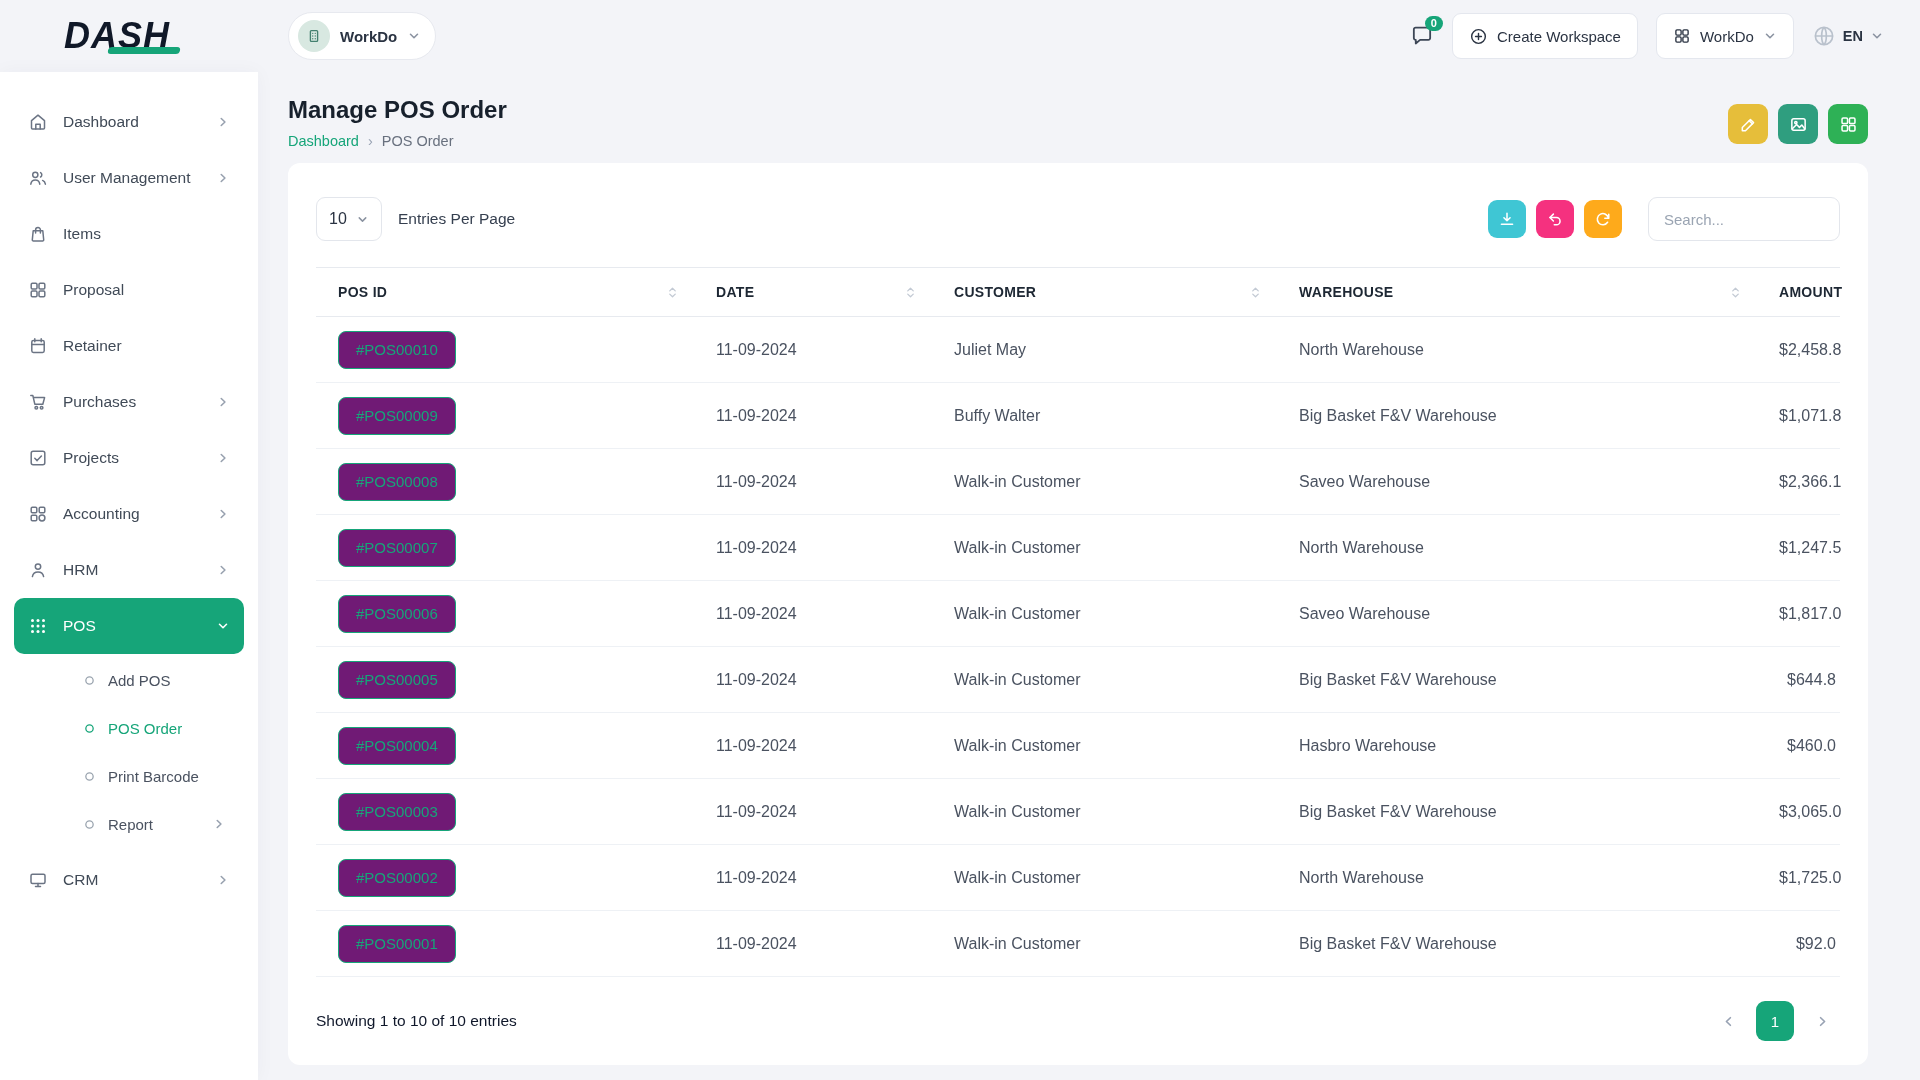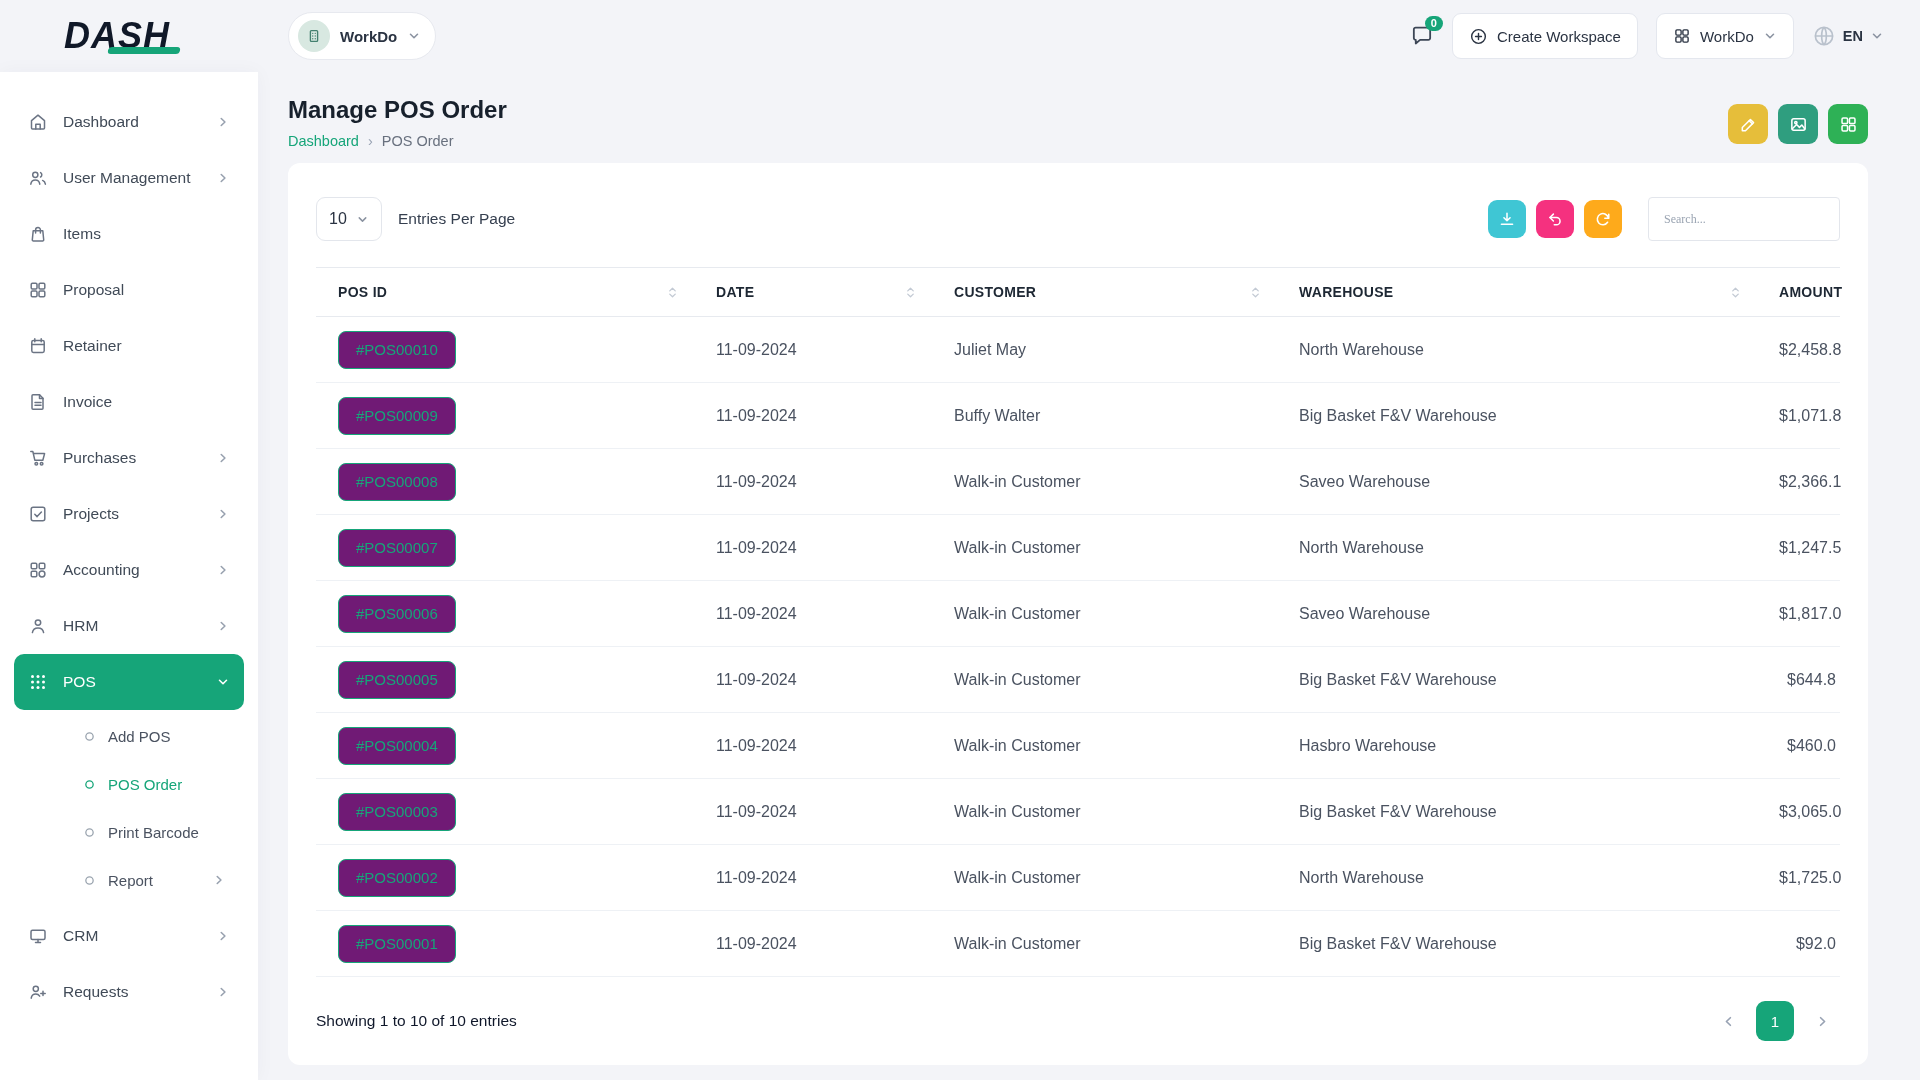--- a/index.html
+++ b/index.html
@@ -94,22 +94,22 @@
     font-size:16px; color:#2a3342; cursor:pointer; font-family:"Liberation Sans",sans-serif;
   }
   .controls-label { font-size:15.5px; color:#353f4f; }
   .controls-right { display:flex; align-items:center; gap:10px; }
   .mini-btn { width:38px; height:38px; border:none; border-radius:9px; cursor:pointer;
     display:flex; align-items:center; justify-content:center; color:#fff; }
   .mini-btn.download { background:#3fc6d4; }
   .mini-btn.undo { background:#f5317f; }
   .mini-btn.refresh { background:#feaa1b; }
   .search-input {
-    width:192px; height:44px; border:1px solid #e3e6ec; border-radius:4px; margin-left:16px;
-    padding:0 15px; font-size:12px; color:#2a3342; font-family:Liberation Serif, serif; outline:none;
+    width:192px; height:44px; border:1px solid #e3e6ec; border-radius:9px; margin-left:16px;
+    padding:0 15px; font-size:15px; color:#2a3342; font-family:Liberation Sans, sans-serif; outline:none;
   }
   .search-input::placeholder { color:#9aa4b2; }
 
   table { width:100%; border-collapse:collapse; table-layout:fixed; }
   thead th {
     text-align:left; font-size:14px; font-weight:700; color:#1d2733; letter-spacing:.3px;
     padding:16px 0 16px 22px; border-top:1px solid #e7eaef; border-bottom:1px solid #e7eaef; cursor:pointer;
   }
   .th-inner { display:flex; align-items:center; justify-content:space-between; padding-right:16px; }
   .sort-icon { color:#c3cad4; }
@@ -256,30 +256,20 @@
   <div class="side-item">
     <span class="si-icon">
         <svg width="20" height="20" viewBox="0 0 20 20" fill="none" stroke="currentColor" stroke-width="1.5" stroke-linecap="round">
           <rect x="3.8" y="4.4" width="12.4" height="12" rx="1.6"></rect>
           <path d="M6.8 2.8v3M13.2 2.8v3M3.8 8.6h12.4"></path>
         </svg>
       </span>
     <span class="si-label">Retainer</span>
   </div>
 
-  <div class="side-item">
-    <span class="si-icon">
-        <svg width="20" height="20" viewBox="0 0 20 20" fill="none" stroke="currentColor" stroke-width="1.5" stroke-linecap="round" stroke-linejoin="round">
-          <path d="M5 2.8h6.5l3.5 3.5v10a1 1 0 0 1-1 1H5a1 1 0 0 1-1-1V3.8a1 1 0 0 1 1-1z"></path>
-          <path d="M11.5 2.8v3.7H15"></path>
-          <path d="M7 10.4h6M7 13.2h6"></path>
-        </svg>
-      </span>
-    <span class="si-label">Invoice</span>
-  </div>
 
   <div class="side-item">
     <span class="si-icon">
         <svg width="20" height="20" viewBox="0 0 20 20" fill="none" stroke="currentColor" stroke-width="1.5" stroke-linecap="round" stroke-linejoin="round">
           <path d="M2.8 3.4h2l2 8.8h8l1.8-6.6H6"></path>
           <circle cx="8.3" cy="15.8" r="1.3"></circle>
           <circle cx="13.6" cy="15.8" r="1.3"></circle>
         </svg>
       </span>
     <span class="si-label">Purchases</span>
@@ -407,35 +397,20 @@
         </svg>
       </span>
     <span class="si-label">CRM</span>
     <span class="si-chevron">
         <svg width="14" height="14" viewBox="0 0 16 16" fill="none" stroke="currentColor" stroke-width="1.8" stroke-linecap="round" stroke-linejoin="round">
           <path d="M6 4l4.2 4L6 12"></path>
         </svg>
       </span>
   </div>
 
-  <div class="side-item">
-    <span class="si-icon">
-        <svg width="20" height="20" viewBox="0 0 20 20" fill="none" stroke="currentColor" stroke-width="1.5" stroke-linecap="round">
-          <circle cx="7.8" cy="6.8" r="2.6"></circle>
-          <path d="M3.2 16.2c.4-2.7 2.3-4.1 4.6-4.1 1.6 0 3 .7 3.9 2"></path>
-          <path d="M15 9.2v4.4M12.8 11.4h4.4"></path>
-        </svg>
-      </span>
-    <span class="si-label">Requests</span>
-    <span class="si-chevron">
-        <svg width="14" height="14" viewBox="0 0 16 16" fill="none" stroke="currentColor" stroke-width="1.8" stroke-linecap="round" stroke-linejoin="round">
-          <path d="M6 4l4.2 4L6 12"></path>
-        </svg>
-      </span>
-  </div>
 
 </aside>
 
 <main>
   <div class="page-head">
     <div>
       <h1>Manage POS Order</h1>
       <nav class="breadcrumb">
         <a>Dashboard</a>
         <span class="crumb-sep">›</span>

